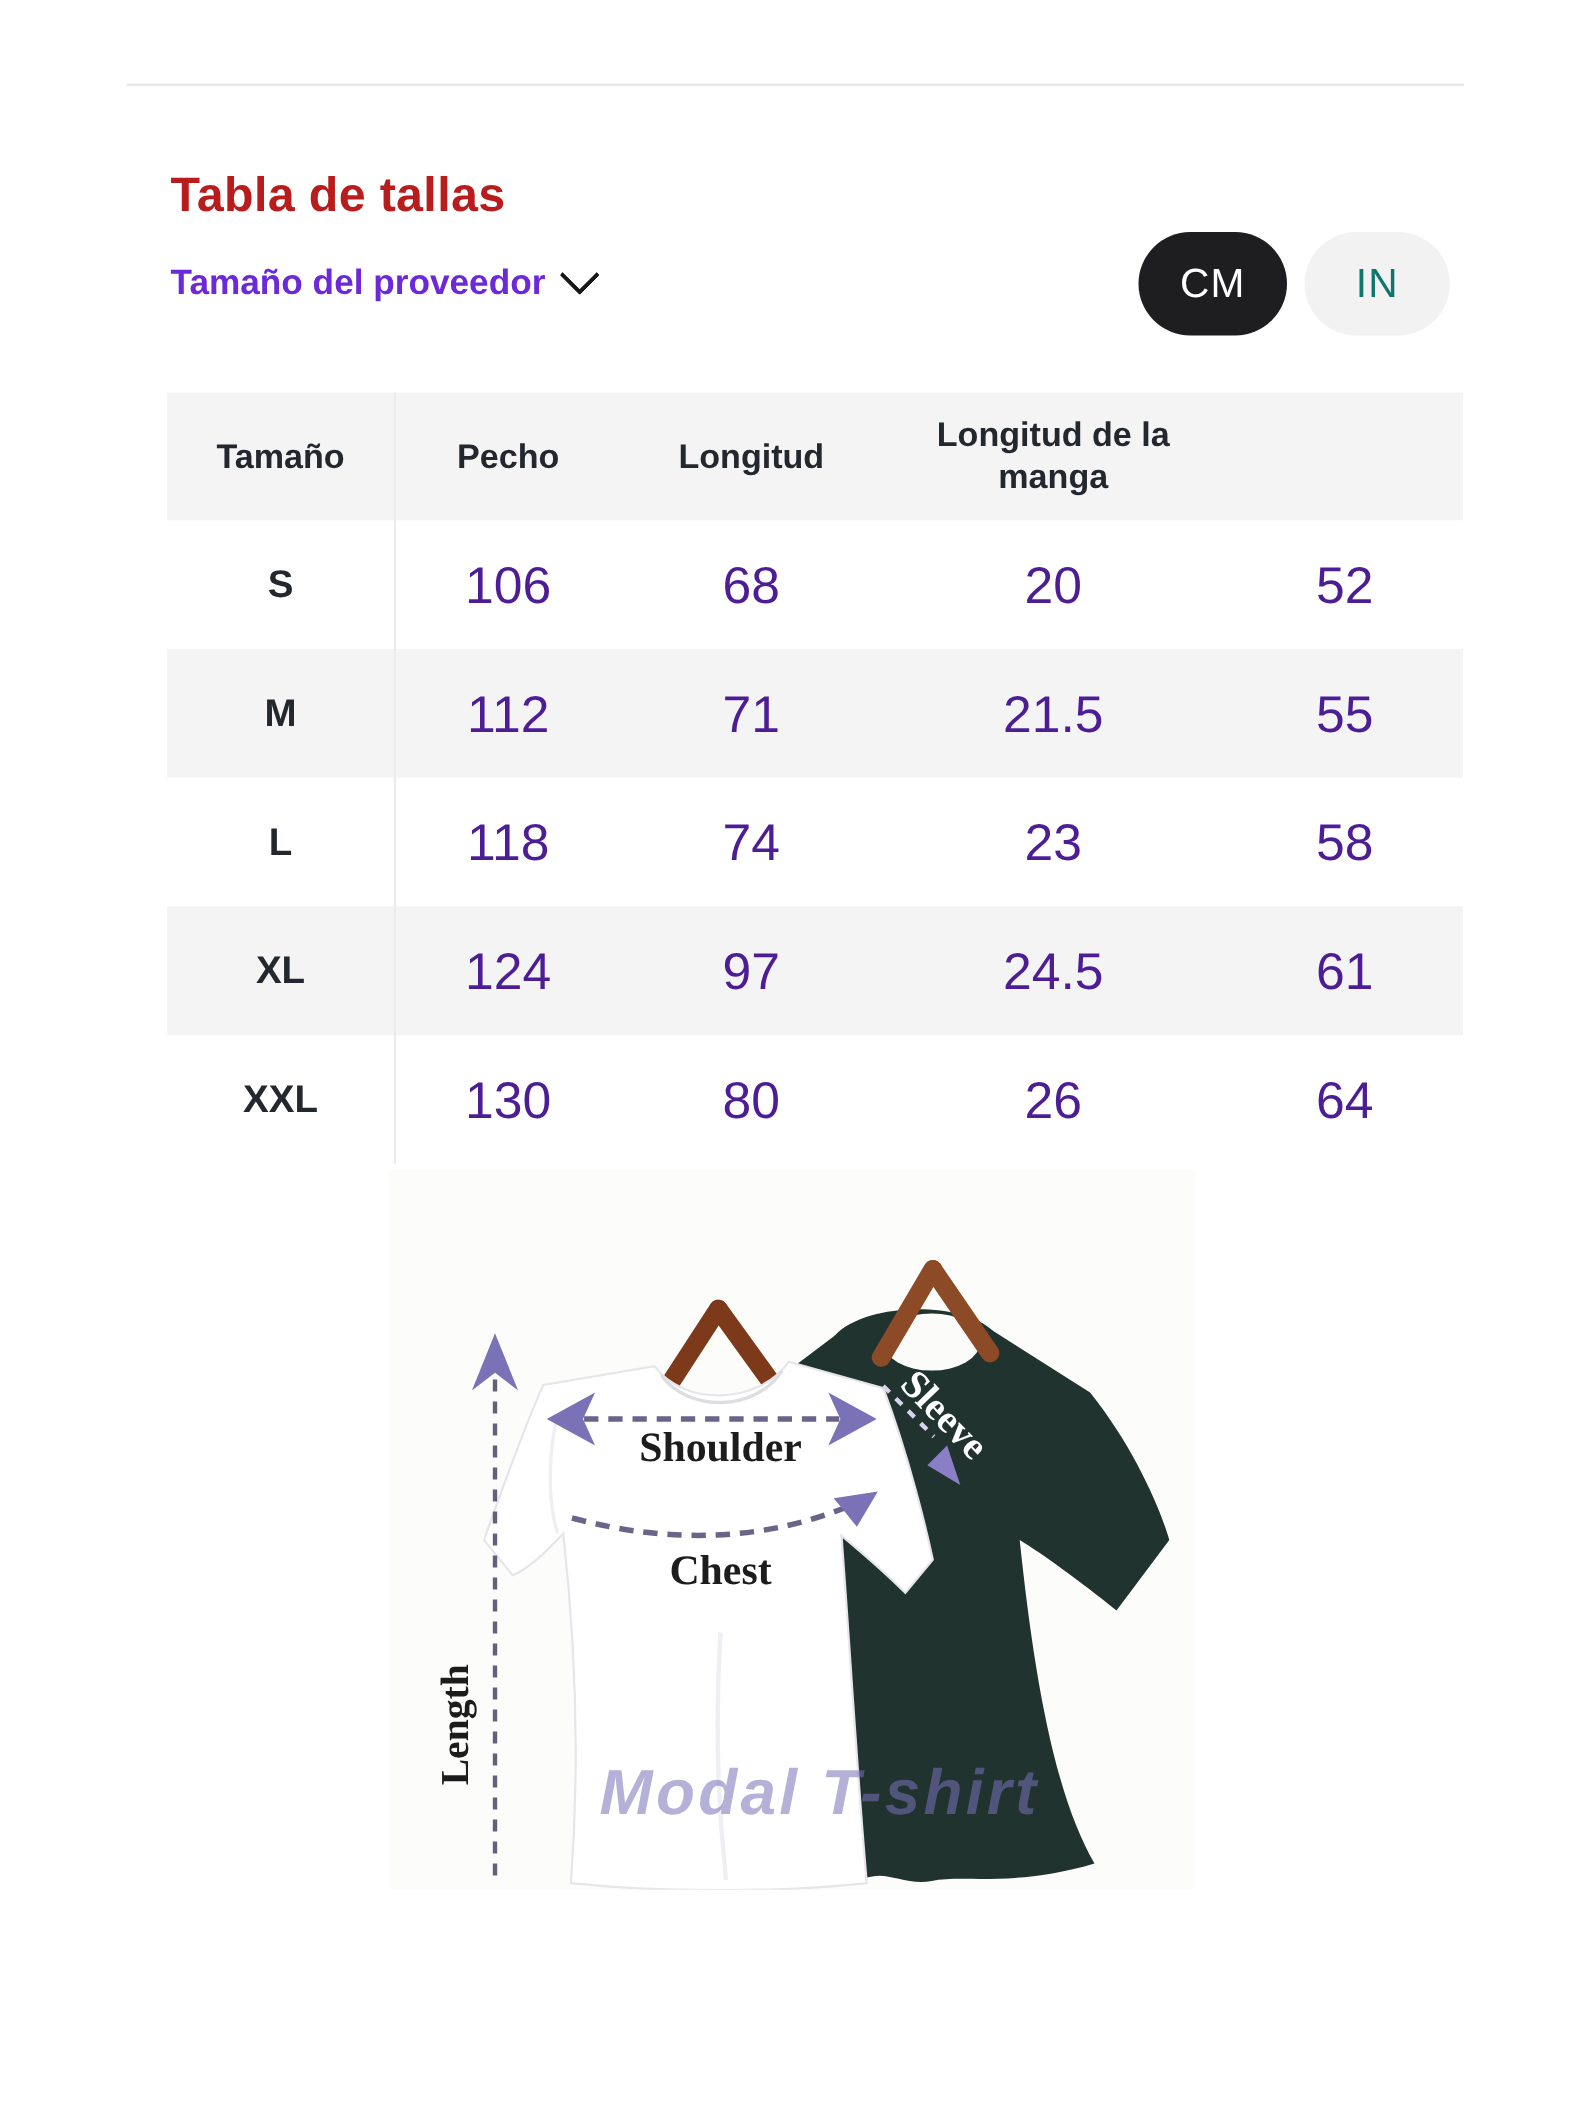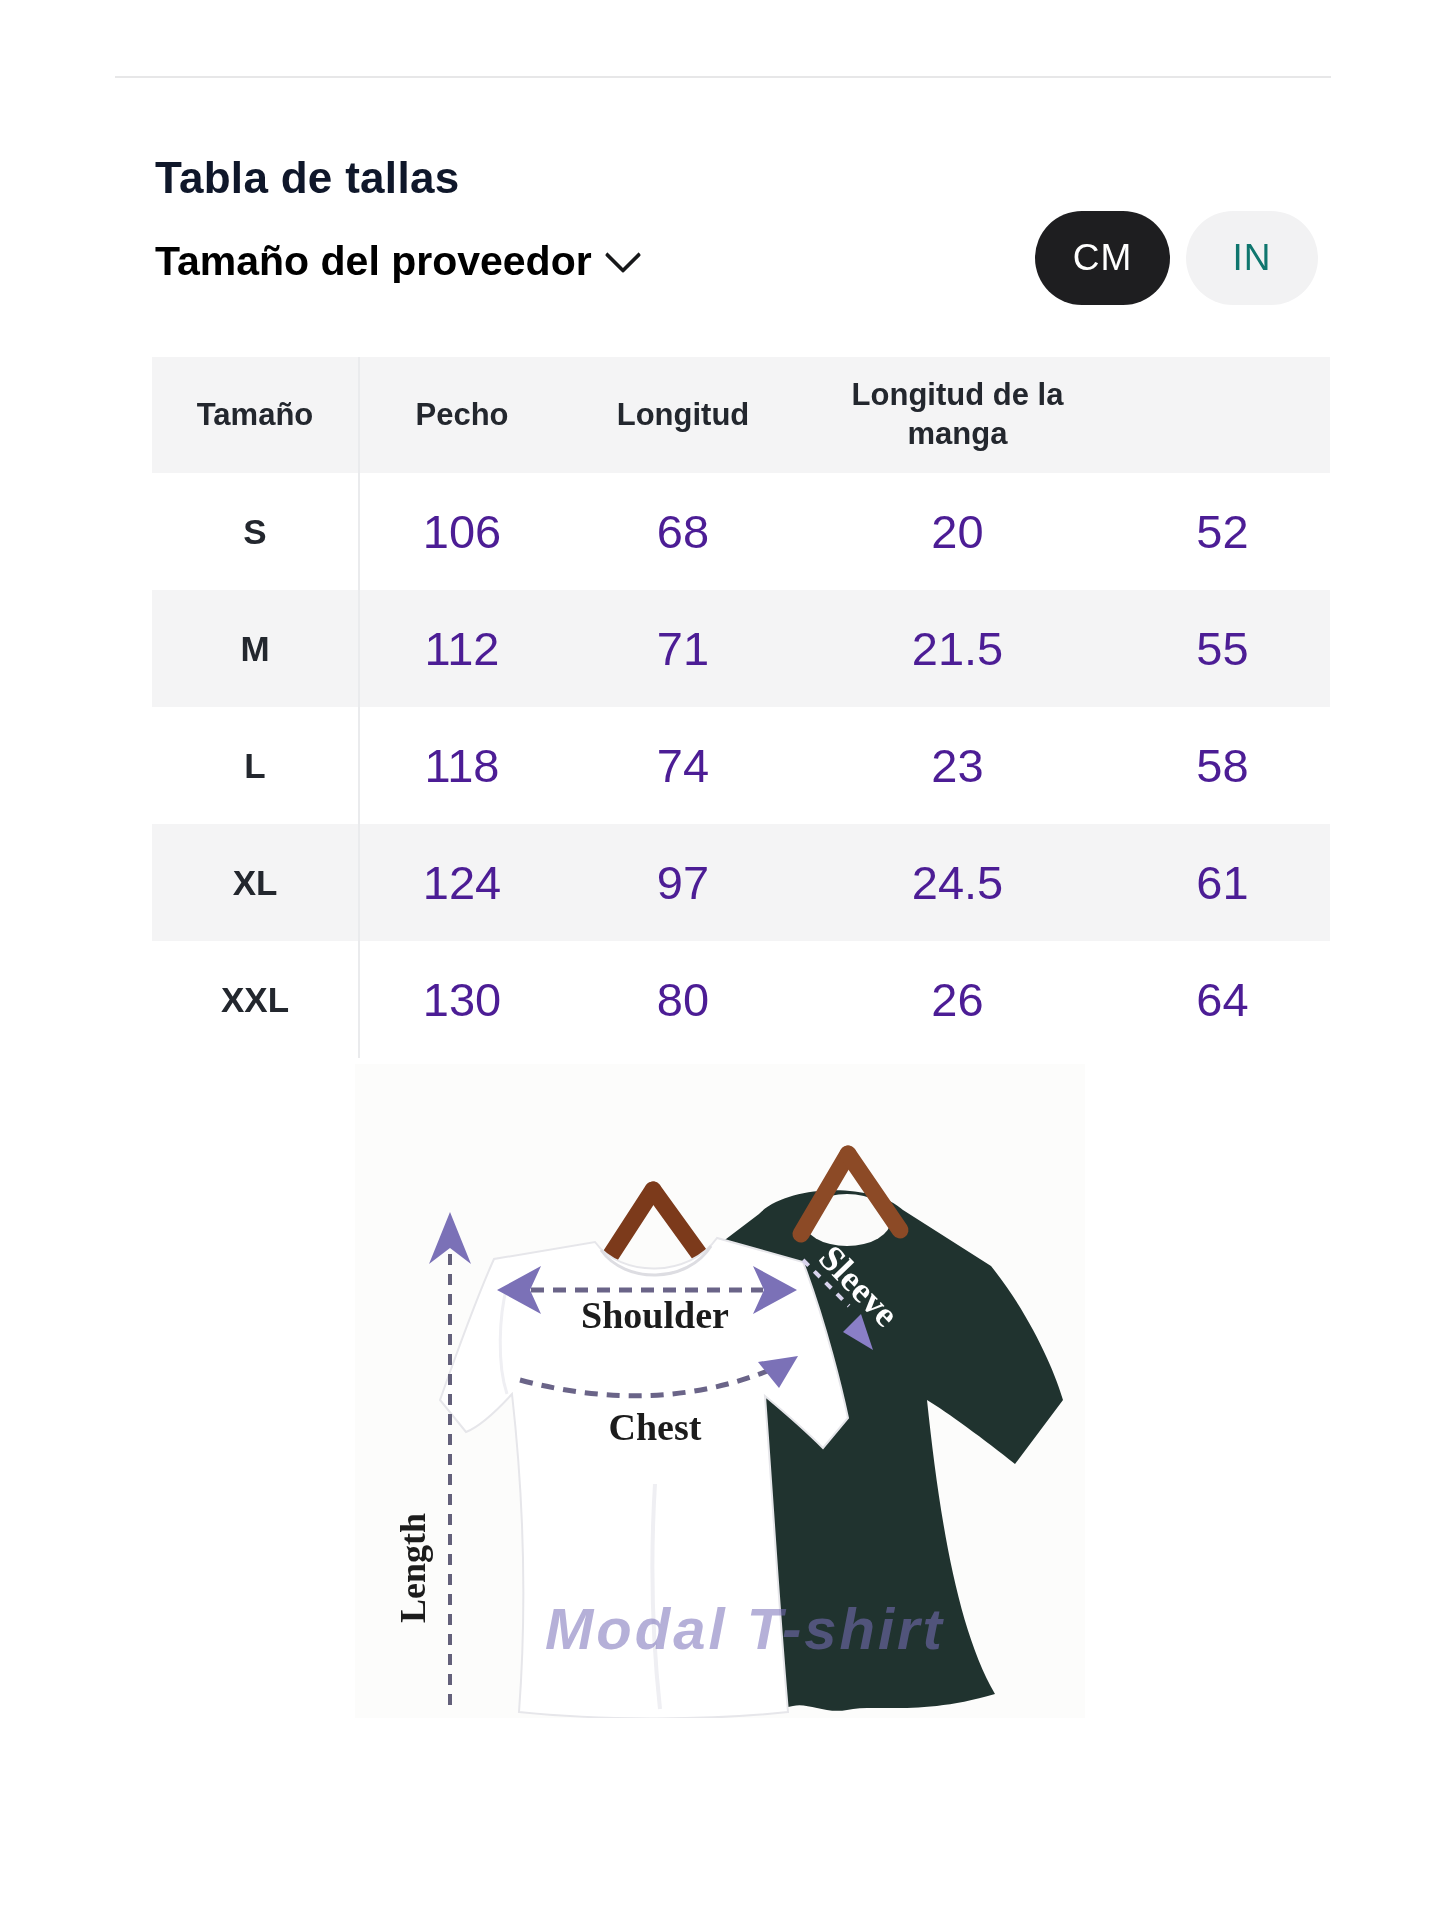--- a/index.html
+++ b/index.html
@@ -3,25 +3,25 @@
 <meta charset="utf-8">
 <style>
   html,body{margin:0;padding:0;}
   body{
     width:1445px;height:1927px;position:relative;background:#ffffff;
     font-family:"Liberation Sans",sans-serif;overflow:hidden;
   }
   .top-divider{position:absolute;left:115px;top:76px;width:1216px;height:2px;background:#e7e7e8;}
   .page-title{
     position:absolute;left:155px;top:126px;font-size:44px;font-weight:bold;
-    color:#0f172a;letter-spacing:.3px;line-height:1.05;
+    color:#b91c1c;letter-spacing:.3px;line-height:1.05;
   }
   .supplier-row{
     position:absolute;left:155px;top:238px;display:flex;align-items:center;gap:18px;
-    font-size:41px;font-weight:bold;color:#000000;cursor:pointer;
+    font-size:32px;font-weight:bold;color:#6d28d9;cursor:pointer;
   }
   .chevron-down{
     width:22px;height:22px;border-right:4.5px solid #17181a;border-bottom:4.5px solid #17181a;
     transform:rotate(45deg);margin-top:-14px;border-radius:2px;
   }
   .unit-toggle{position:absolute;left:1035px;top:211px;display:flex;gap:16px;}
   .pill{
     height:94px;border-radius:47px;display:flex;align-items:center;justify-content:center;
     font-size:37px;letter-spacing:1px;cursor:pointer;
   }

